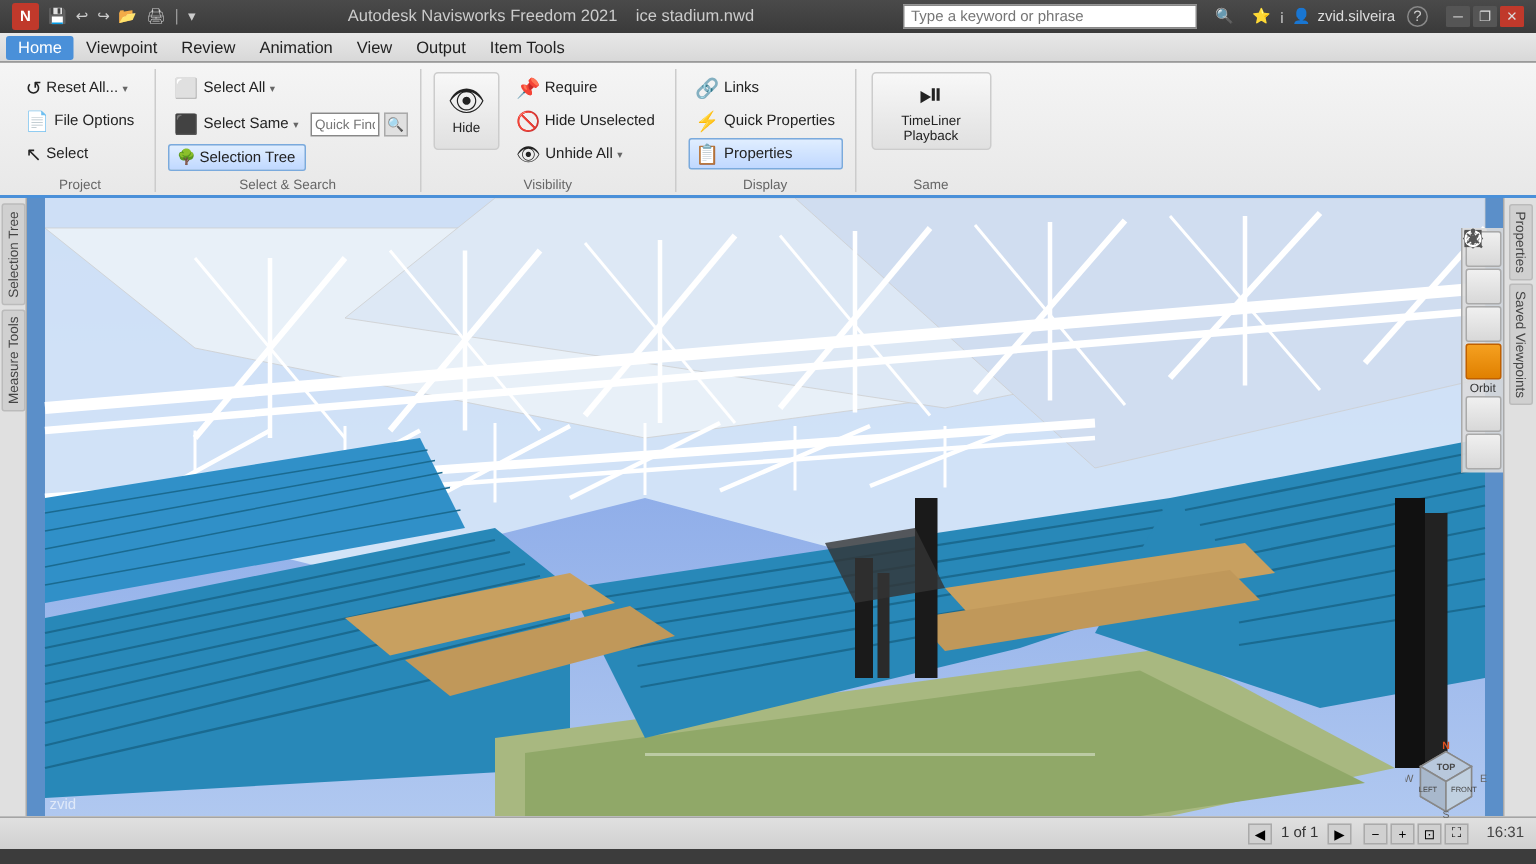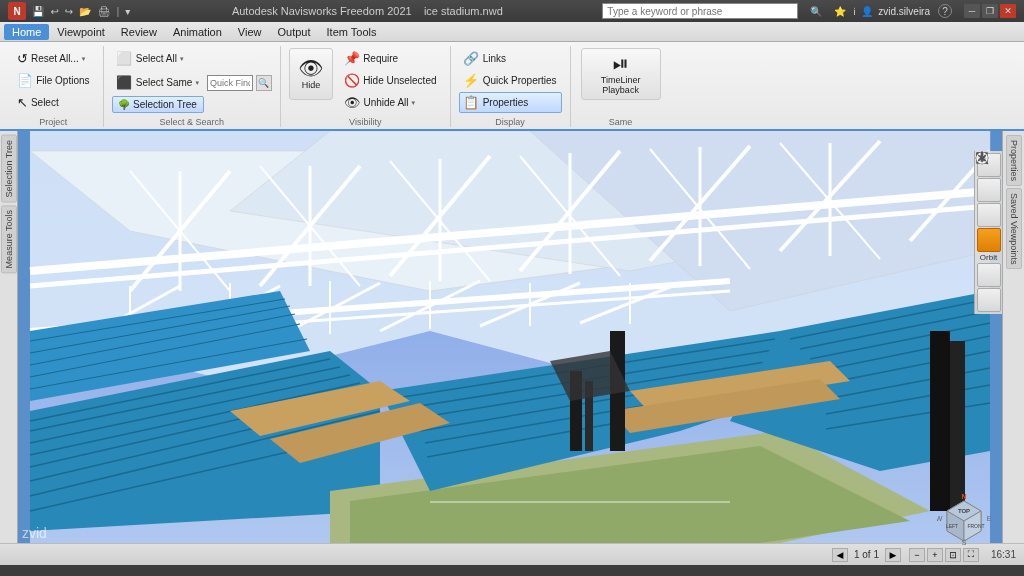--- a/index.html
+++ b/index.html
@@ -295,22 +295,22 @@
       z-index: 20;
       pointer-events: none;
       letter-spacing: -2px;
       text-shadow: 2px 2px 4px rgba(0,0,0,0.3);
     }
 
     
     #zvid-mark {
       position: absolute;
       bottom: 2px;
-      left: 4px;
-      font-size: 14px;
+      left: 15px;
+      font-size: 10px;
       color: rgba(255,255,255,0.6);
       z-index: 21;
       margin-top: 20px;
     }
 
     
     .dropdown-arrow { font-size: 7px; color: #666; }
   </style>
 </head>
 <body>

